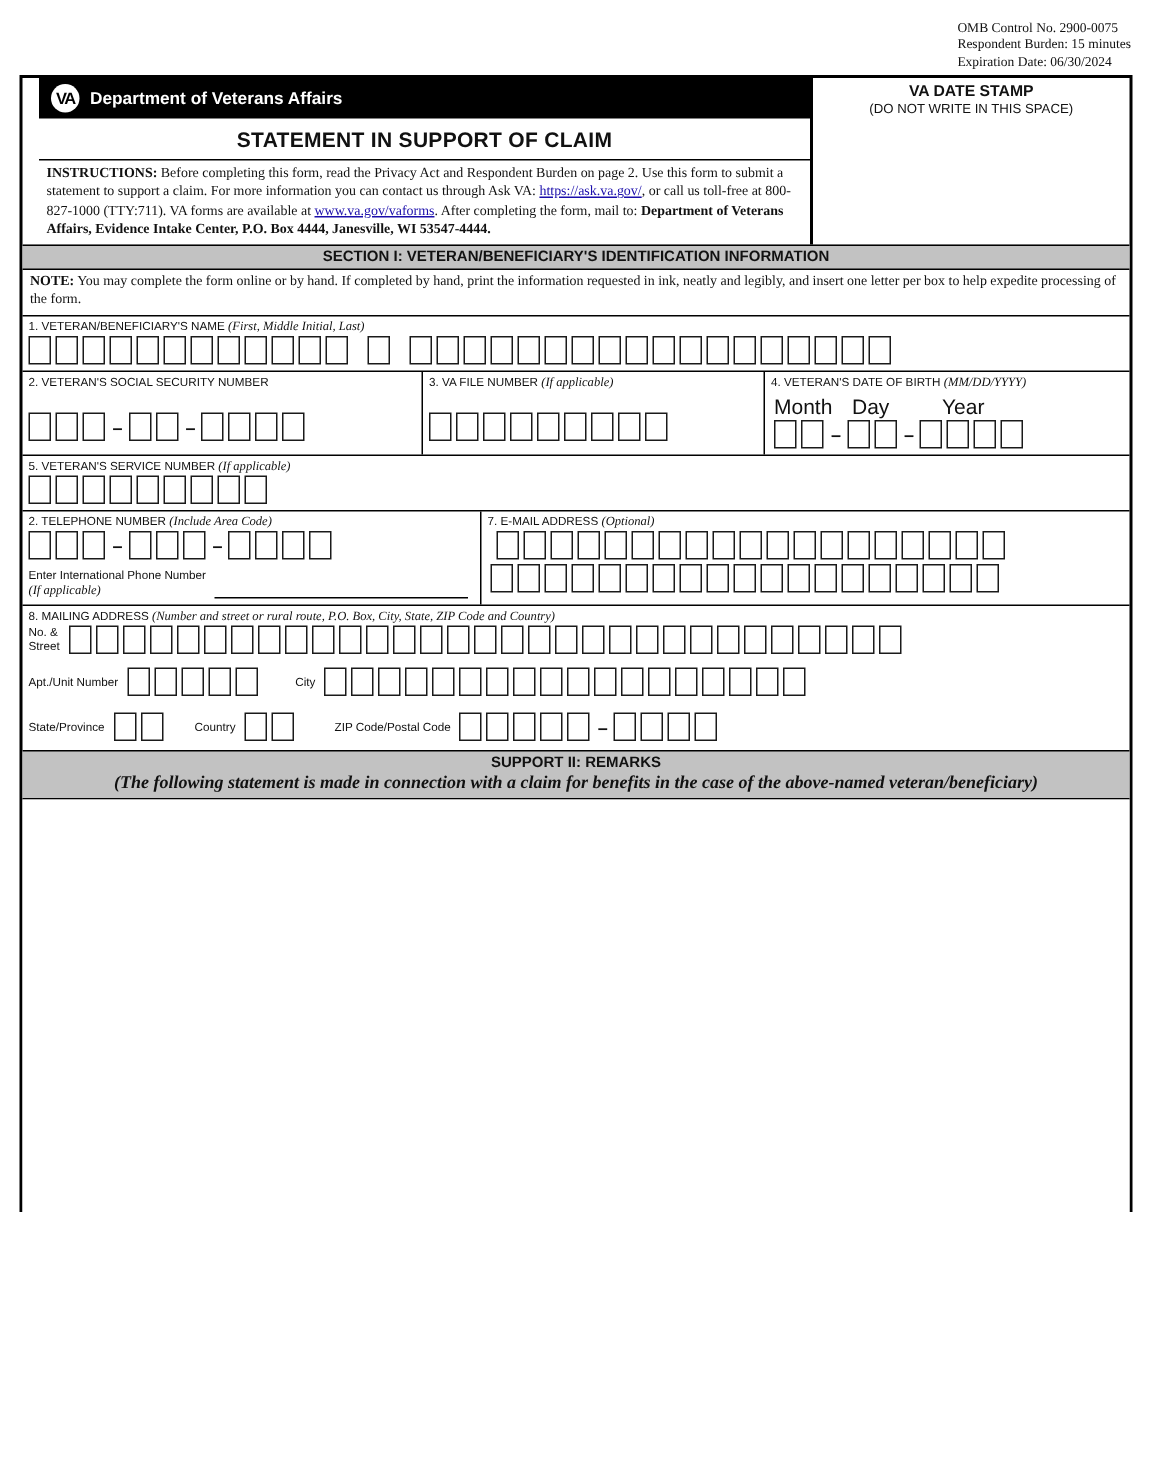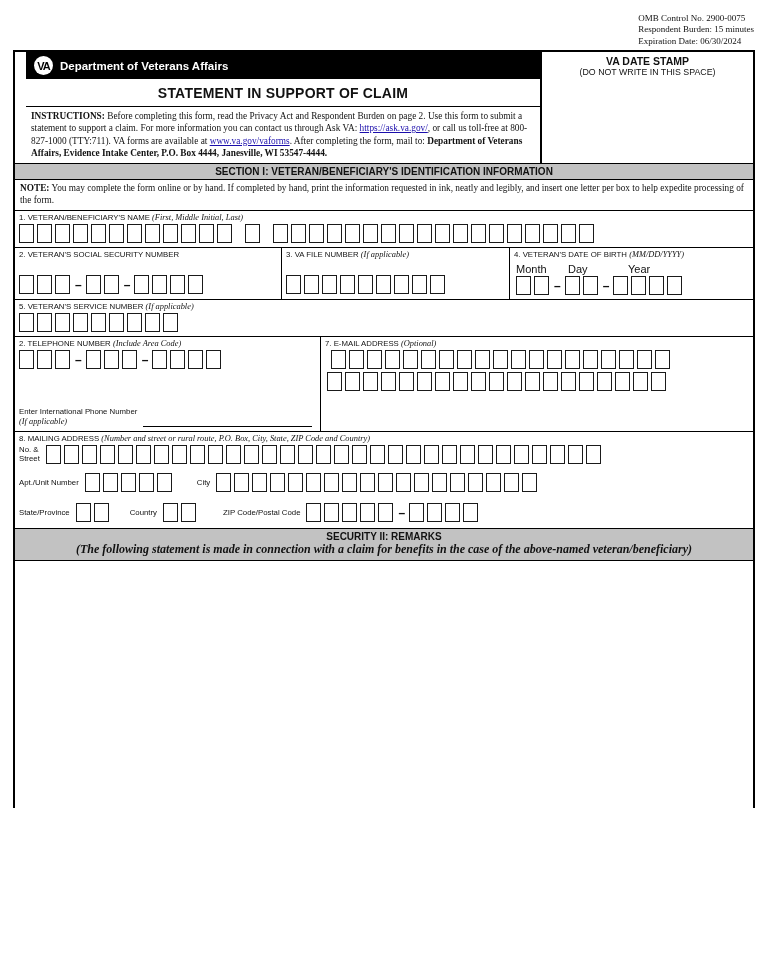--- a/index.html
+++ b/index.html
@@ -40,23 +40,23 @@
   .cb { width:15px; height:19px; border:1.6px solid #1a1a1a; margin-right:3px; background:#fff; flex:0 0 auto; }
   .gap { width:10px; }
   .dash { font-weight:bold; font-size:12px; margin:0 4px 0 2px; }
   .grp { display:flex; }
 
   .field { border-bottom:1px solid #000; }
   .row-split { display:flex; border-bottom:1px solid #000; }
   .cell { border-right:1px solid #000; }
   .cell:last-child { border-right:none; }
 
-  .dob-labels { display:flex; font-size:11px; padding:3px 0 0 6px; }
-
-  .intl { display:flex; align-items:flex-end; padding:2px 8px 4px 4px;margin-top:32px; }
+  .dob-labels { display:flex; font-size:14px; padding:3px 0 0 6px; }
+
+  .intl { display:flex; align-items:flex-end; padding:2px 8px 4px 4px; }
   .intl-text { font-size:7.8px; line-height:1.25; }
   .intl-line { flex:1; border-bottom:1px solid #000; margin-left:6px; height:12px; }
 
   .addr-row { display:flex; align-items:center; padding:1px 0 3px 4px; }
   .addr-lbl { font-size:7.8px; margin-right:6px; white-space:nowrap; }
   .addr-lbl.two { line-height:1.15; }
 
   .sec2 { background:var(--gray,#c0c0c0); border-top:1.5px solid #000; border-bottom:1.5px solid #000; text-align:center; padding:2px 0 3px 0; }
   .sec2 .t1 { font-weight:bold; font-size:10px; }
   .sec2 .t2 { font-family:"Liberation Serif", serif; font-weight:bold; font-style:italic; font-size:12px; }
@@ -429,21 +429,21 @@
         <span class="grp">
             <span class="cb"></span>
             <span class="cb"></span>
             <span class="cb"></span>
             <span class="cb"></span>
           </span>
       </div>
     </div>
 
     <div class="sec2">
-      <div class="t1">SECURITY II: REMARKS</div>
+      <div class="t1">SUPPORT II: REMARKS</div>
       <div class="t2">(The following statement is made in connection with a claim for benefits in the case of the above-named veteran/beneficiary)</div>
     </div>
     <div class="remarks"></div>
 
   </div>
 
   <div class="footer">
     <div class="va-form">
       <div>VA FORM</div>
       <div>JUN 2021</div>

